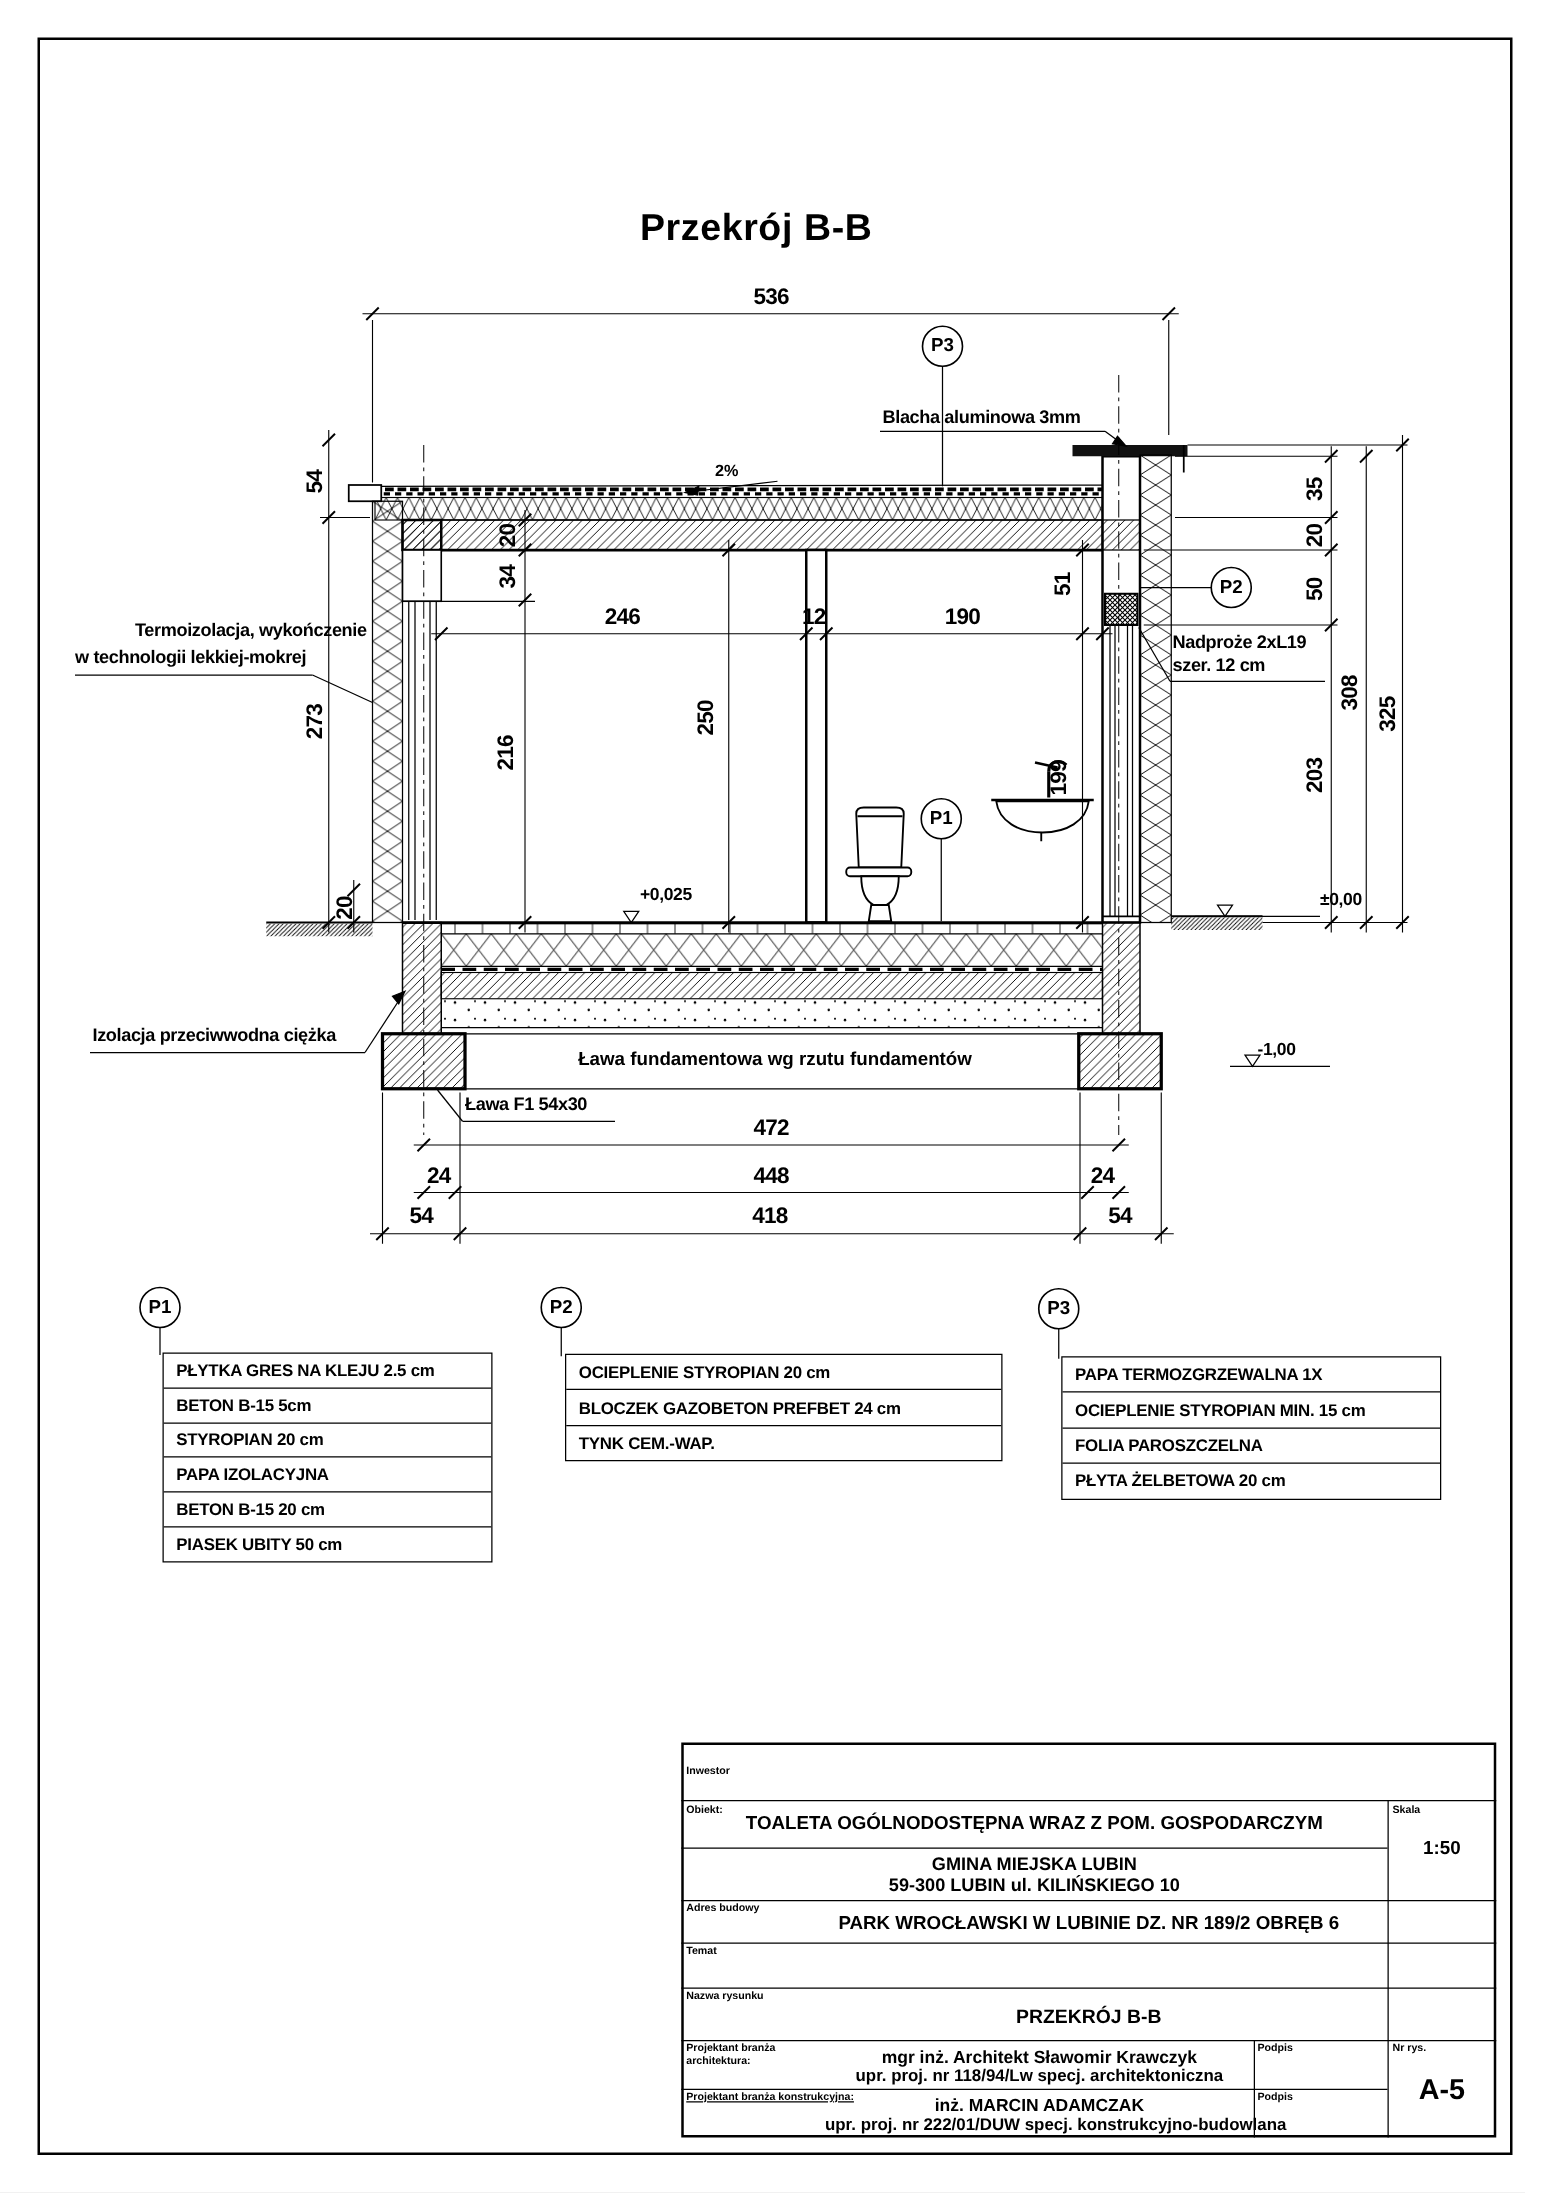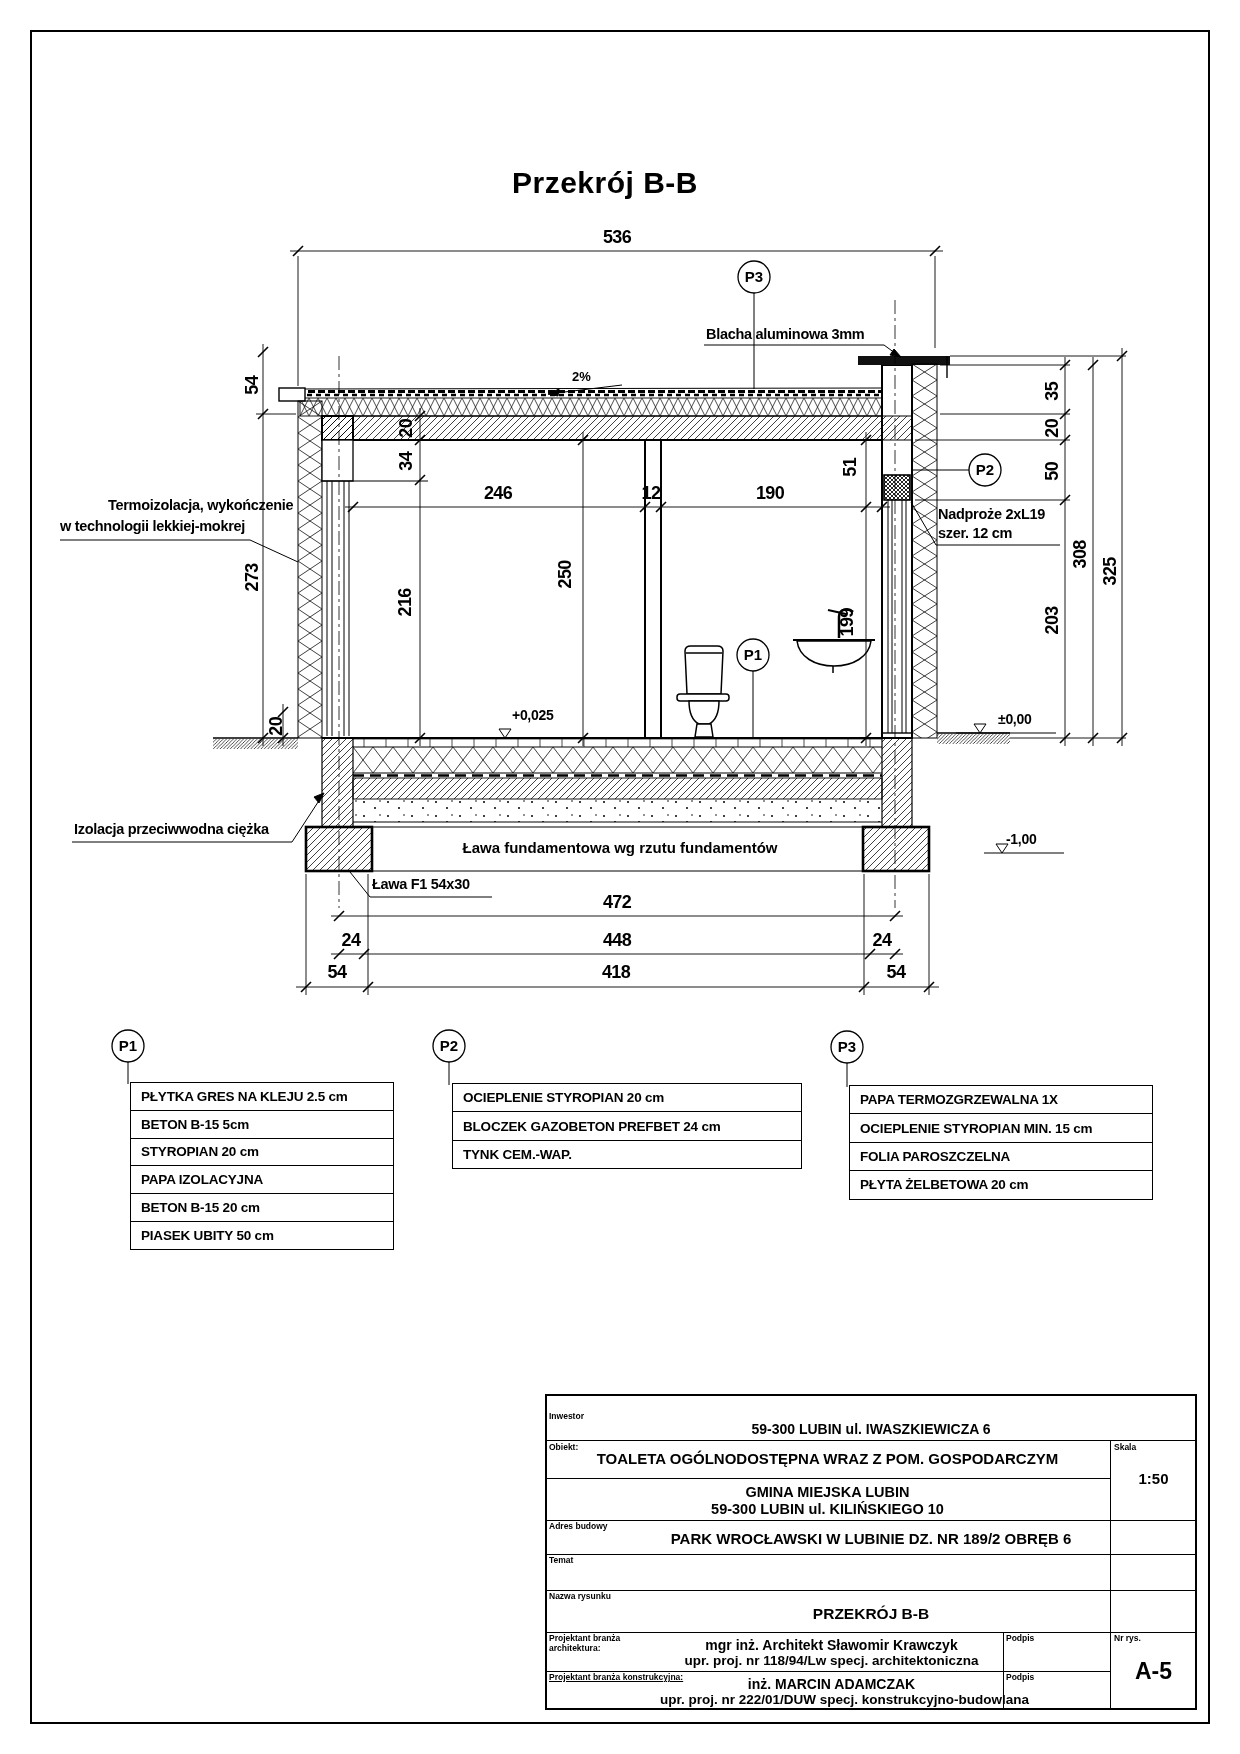--- a/index.html
+++ b/index.html
@@ -279,21 +279,21 @@
   <div class="t c dim rot" style="left:1088px;top:561px;width:44px;">325</div>
   <div class="t c dim" style="left:577px;top:892px;width:80px;">472</div>
   <div class="t c dim" style="left:331px;top:930px;width:40px;">24</div>
   <div class="t c dim" style="left:577px;top:930px;width:80px;">448</div>
   <div class="t c dim" style="left:862px;top:930px;width:40px;">24</div>
   <div class="t c dim" style="left:317px;top:962px;width:40px;">54</div>
   <div class="t c dim" style="left:576px;top:962px;width:80px;">418</div>
   <div class="t c dim" style="left:876px;top:962px;width:40px;">54</div>
 
   <div class="t lvl" style="left:512px;top:707px;">+0,025</div>
-  <div class="t lvl" style="left:998px;top:711px;text-align:right;">±0,00</div>
+  <div class="t lvl" style="left:1056px;top:711px;text-align:right;">±0,00</div>
   <div class="t lvl" style="left:1006px;top:831px;">-1,00</div>
 
   <div class="t ann" style="left:706px;top:326px;">Blacha aluminowa 3mm</div>
   <div class="t" style="left:572px;top:370px;font-size:13px;">2%</div>
   <div class="t ann" style="left:60px;top:497px;margin-left:48px;">Termoizolacja, wykończenie</div>
   <div class="t ann" style="left:60px;top:518px;">w technologii lekkiej-mokrej</div>
   <div class="t ann" style="left:938px;top:506px;">Nadproże 2xL19</div>
   <div class="t ann" style="left:938px;top:525px;">szer. 12 cm</div>
   <div class="t ann" style="left:74px;top:821px;">Izolacja przeciwwodna ciężka</div>
   <div class="t c" style="left:420px;top:839px;width:400px;font-size:15px;">Ława fundamentowa wg rzutu fundamentów</div>
@@ -330,21 +330,20 @@
   <div class="tb-line" style="left:545px;top:1440px;width:652px;height:1.4px;"></div>
   <div class="tb-line" style="left:545px;top:1478px;width:565px;height:1.4px;"></div>
   <div class="tb-line" style="left:545px;top:1520px;width:652px;height:1.4px;"></div>
   <div class="tb-line" style="left:545px;top:1554px;width:652px;height:1.4px;"></div>
   <div class="tb-line" style="left:545px;top:1590px;width:652px;height:1.4px;"></div>
   <div class="tb-line" style="left:545px;top:1632px;width:652px;height:1.4px;"></div>
   <div class="tb-line" style="left:545px;top:1671px;width:565px;height:1.4px;"></div>
   <div class="tb-line" style="left:1110px;top:1440px;width:1.4px;height:270px;"></div>
   <div class="tb-line" style="left:1003px;top:1632px;width:1.4px;height:78px;"></div>
 
-  <div class="t c" style="left:545px;top:1421px;width:652px;font-size:14px;">59-300 LUBIN ul. IWASZKIEWICZA 6</div>
 
   <div class="lbl" style="left:549px;top:1443px;">Obiekt:</div>
   <div class="t c" style="left:545px;top:1450px;width:565px;font-size:15px;">TOALETA OGÓLNODOSTĘPNA WRAZ Z POM. GOSPODARCZYM</div>
   <div class="lbl" style="left:1114px;top:1443px;">Skala</div>
   <div class="t c" style="left:1110px;top:1470px;width:87px;font-size:15px;">1:50</div>
   <div class="lbl" style="left:549px;top:1412px;">Inwestor</div>
   <div class="t c" style="left:545px;top:1484px;width:565px;font-size:14.5px;">GMINA MIEJSKA LUBIN</div>
   <div class="t c" style="left:545px;top:1501px;width:565px;font-size:14.5px;">59-300 LUBIN ul. KILIŃSKIEGO 10</div>
   <div class="lbl" style="left:549px;top:1522px;">Adres budowy</div>
   <div class="t c" style="left:545px;top:1530px;width:652px;font-size:15px;">PARK WROCŁAWSKI W LUBINIE DZ. NR 189/2 OBRĘB 6</div>

